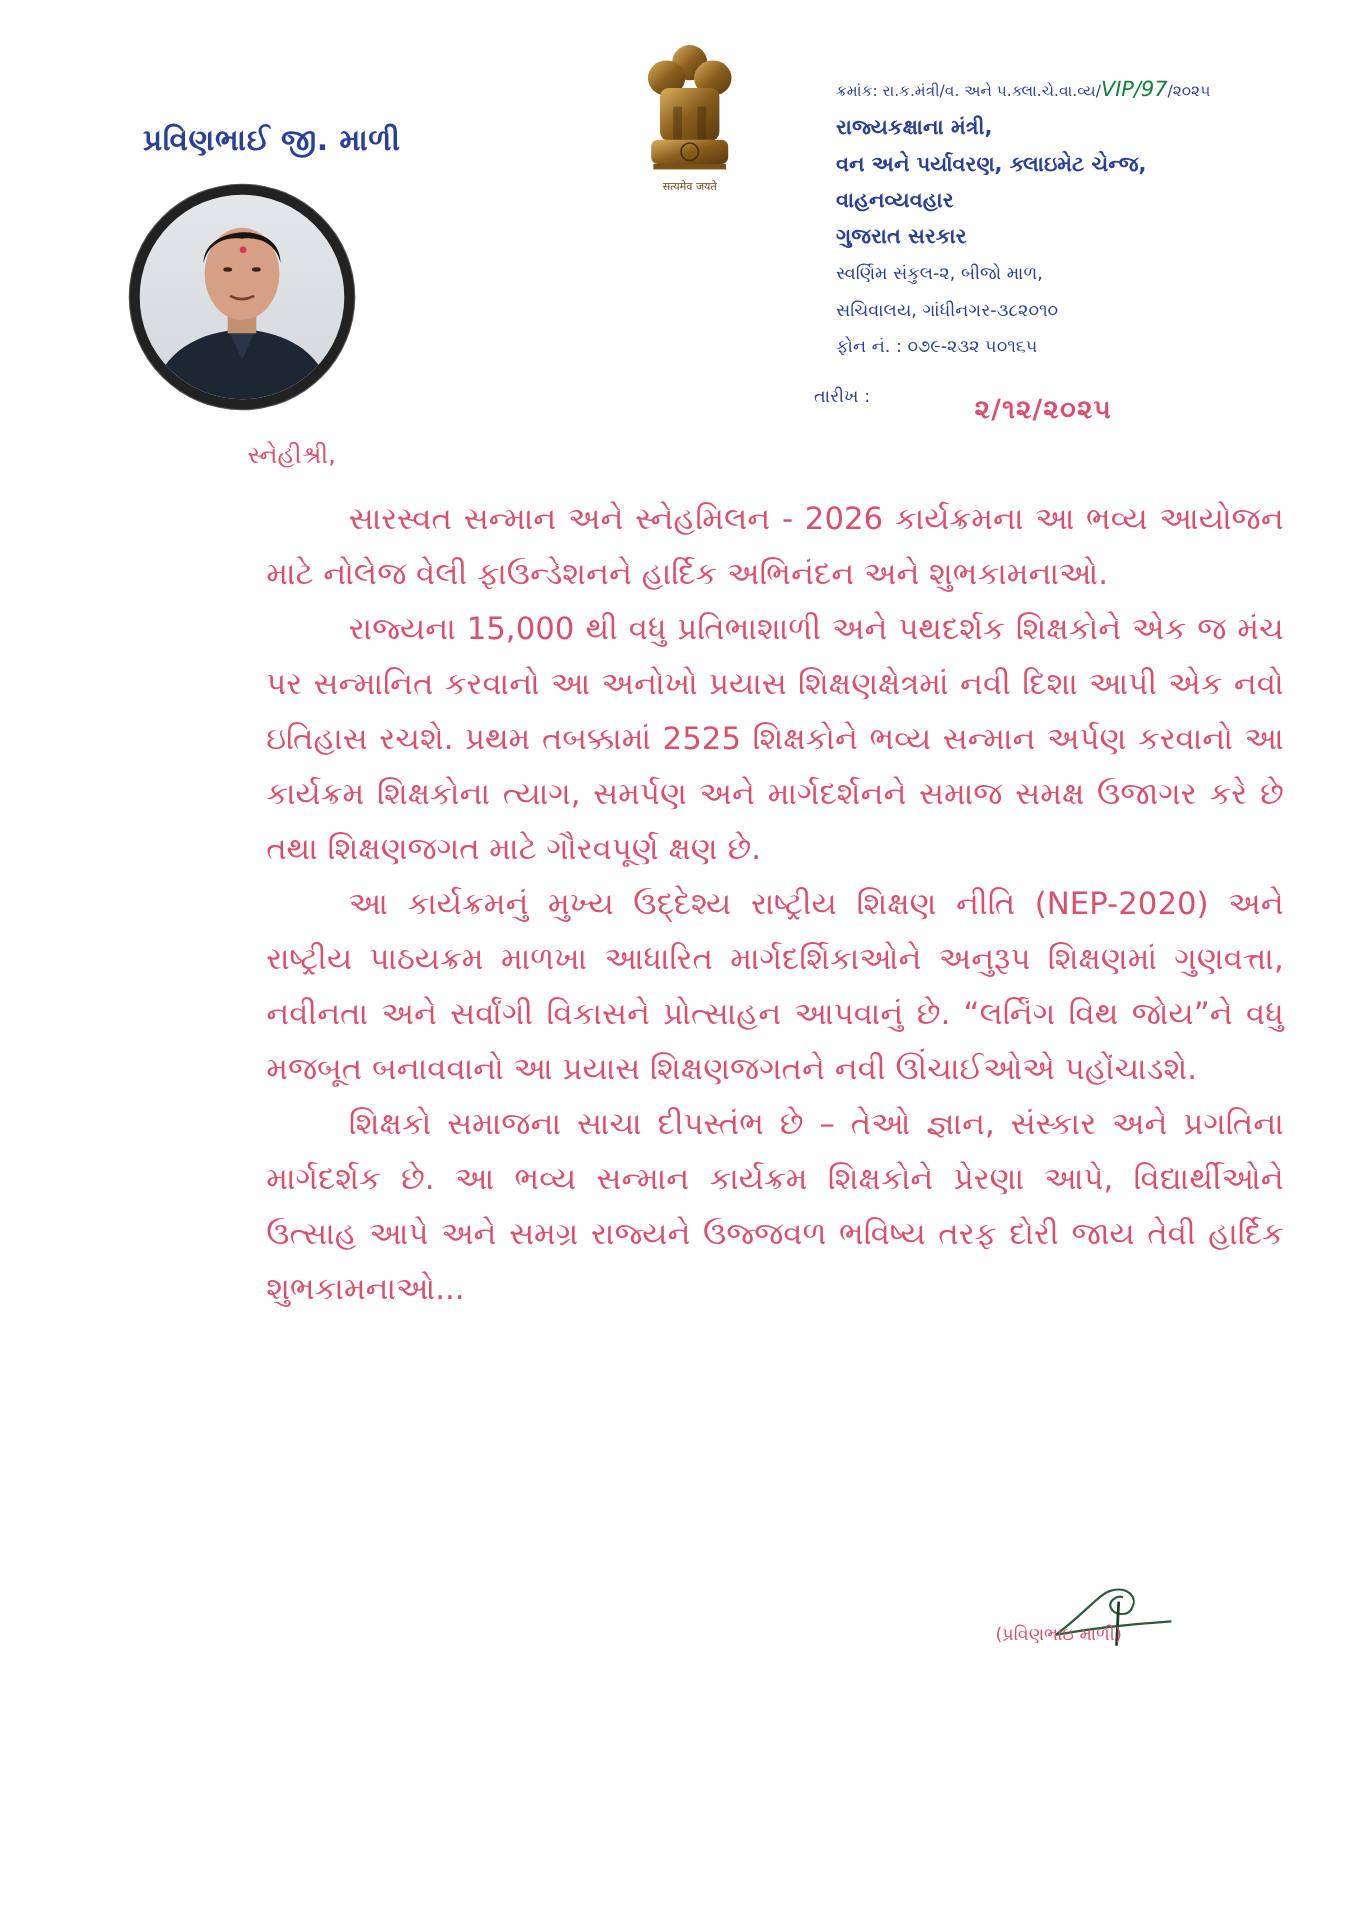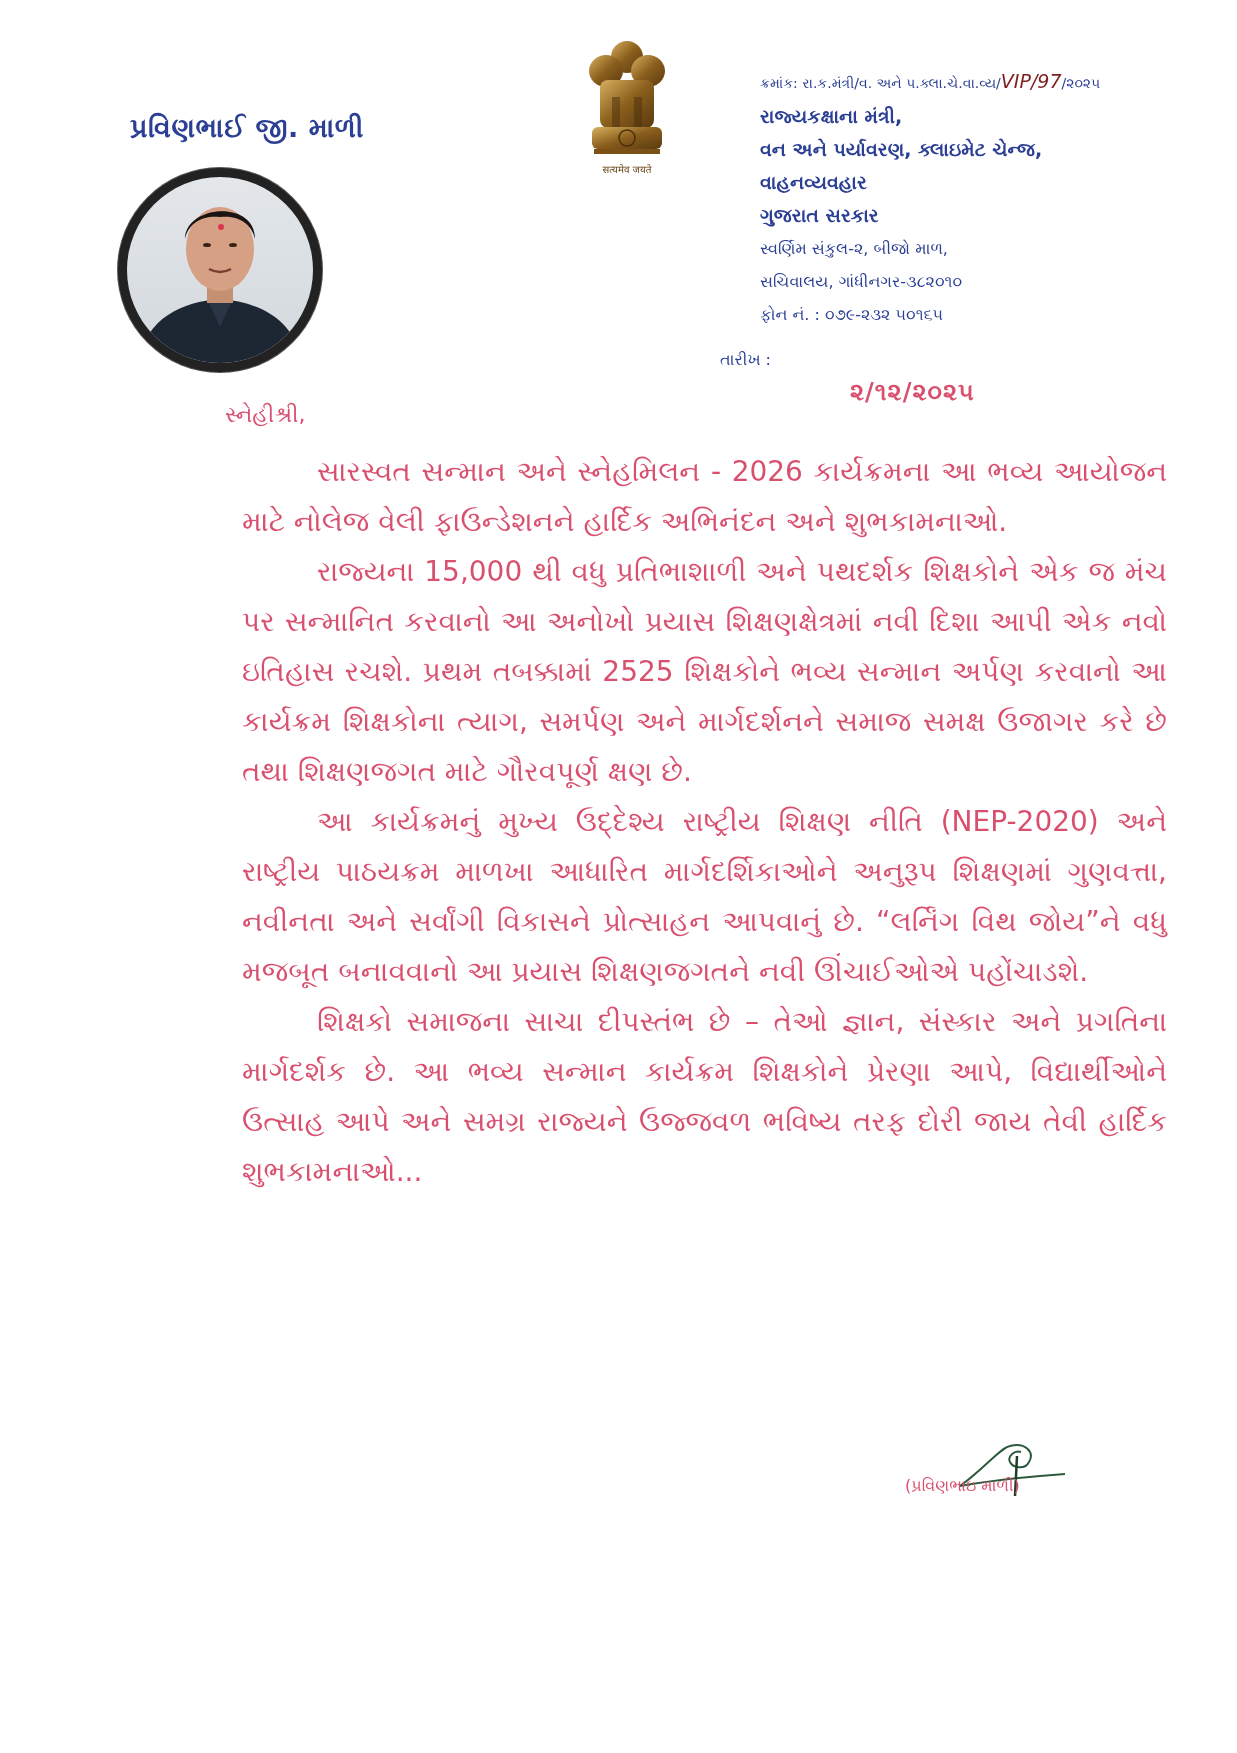--- a/index.html
+++ b/index.html
@@ -6,26 +6,26 @@
   body { width:1237px; height:1753px; position:relative; overflow:hidden; font-family:"DejaVu Sans", sans-serif; }
   .abs { position:absolute; }
   .blue { color:#2b3f94; }
   .pink { color:#d9506f; }
   .name-header { left:130px; top:112px; font-size:27px; font-weight:bold; letter-spacing:0.5px; }
   .emblem { left:586px; top:35px; width:82px; height:150px; }
   .photo { left:118px; top:168px; width:204px; height:204px; border-radius:50%; background:#222; box-shadow:0 0 0 1px #555; overflow:hidden; }
   .photo-inner { position:absolute; left:9px; top:9px; width:186px; height:186px; border-radius:50%; background:linear-gradient(#e3e7ea,#d3d8dd); overflow:hidden; }
   .rblock { left:760px; top:70px; width:470px; }
   .ref { font-size:14px; white-space:nowrap; }
-  .ref .hand { font-family:"DejaVu Sans", sans-serif; font-size:19px; color:#7f1d1d; font-style:italic; }
+  .ref .hand { font-family:"DejaVu Sans", sans-serif; font-size:19px; color:#15803d; font-style:italic; }
   .rline { font-size:18px; line-height:33px; white-space:nowrap; }
   .rline.b { font-weight:bold; font-size:19px; }
   .rline.s { font-size:16px; }
-  .date-label { left:720px; top:350px; font-size:16px; }
-  .date-val { left:850px; top:358px; font-size:24px; font-weight:bold; letter-spacing:1px;margin-top:20px; }
+  .date-label { left:740px; top:350px; font-size:16px; }
+  .date-val { left:886px; top:358px; font-size:24px; font-weight:bold; letter-spacing:1px; }
   .salutation { left:225px; top:402px; font-size:22px; }
   .body { left:242px; top:447px; width:925px; font-size:28px; line-height:50px; }
   .body p { margin:0 0 0 0; text-align:justify; text-align-last:left; }
   .body p + p { margin-top:0; }
   .body .ind { text-indent:75px; }
   .sig { left:955px; top:1438px; width:115px; height:60px; }
   .sig-name { left:905px; top:1476px; font-size:16px; }
 </style>
 </head>
 <body>

